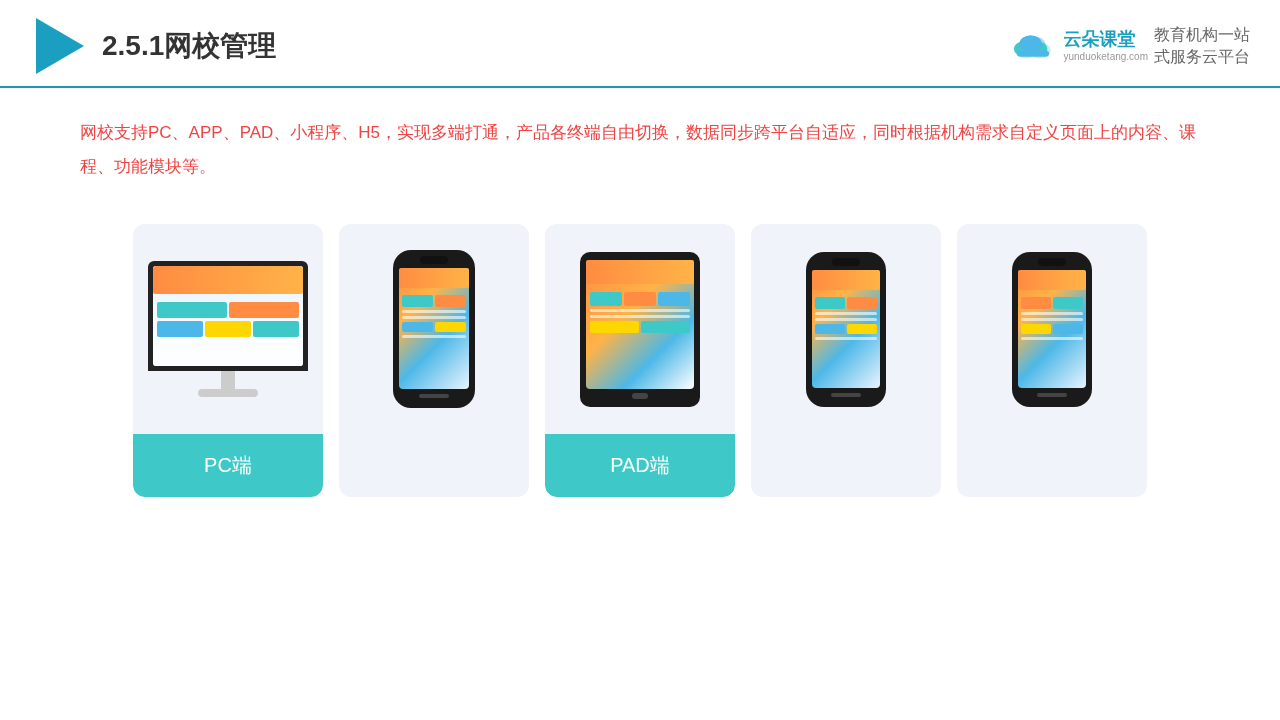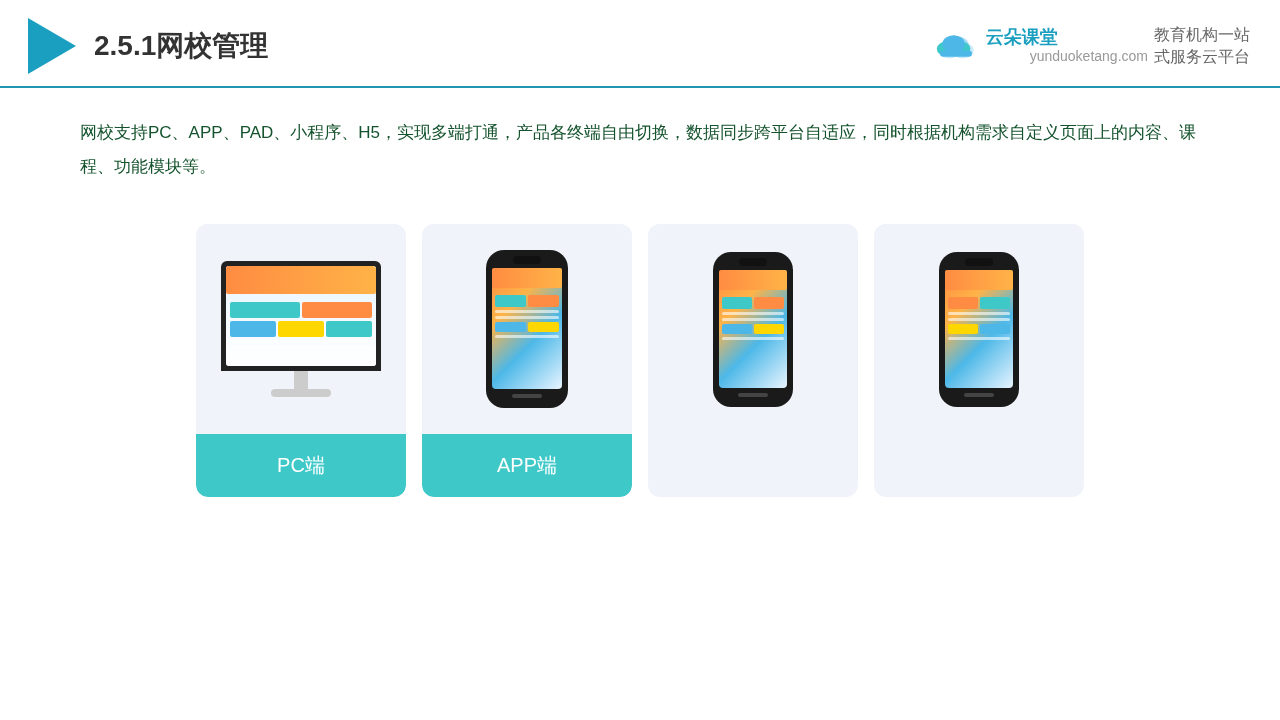--- a/index.html
+++ b/index.html
@@ -9,21 +9,21 @@
       background: #fff;
       font-family: 'Microsoft YaHei', 'PingFang SC', sans-serif;
       overflow: hidden;
     }
 
     
     .header {
       display: flex;
       align-items: center;
       justify-content: space-between;
-      padding: 18px 30px 12px 28px;
+      padding: 18px 30px 12px 36px;
       border-bottom: 2px solid #2196b0;
     }
     .header-left {
       display: flex;
       align-items: center;
       gap: 18px;
     }
     .logo-triangle {
       width: 0;
       height: 0;
@@ -55,51 +55,50 @@
       flex-direction: column;
       align-items: flex-start;
       line-height: 1.2;
     }
     .brand-name {
       font-size: 18px;
       font-weight: 700;
       color: #1a9fc0;
     }
     .brand-url {
-      font-size: 14px;
+      font-size: 10px;
       color: #999;
-      margin-left: 44px;
     }
     .brand-slogan {
       font-size: 16px;
       color: #666;
       text-align: right;
       line-height: 1.4;
     }
 
     
     .description {
       padding: 28px 80px 20px 80px;
       font-size: 17px;
-      color: #14532d;
+      color: #ef4444;
       line-height: 2;
     }
 
     
     .cards-container {
       display: flex;
       gap: 16px;
       padding: 20px 60px;
       justify-content: center;
     }
 
     .card {
       background: #f0f4fa;
       border-radius: 12px;
-      width: 210px;
+      width: 190px;
       overflow: hidden;
       display: flex;
       flex-direction: column;
     }
 
     .card-image {
       height: 210px;
       display: flex;
       align-items: center;
       justify-content: center;
@@ -352,23 +351,48 @@
                 <div class="screen-block blue" style="height:10px;"></div>
                 <div class="screen-block yellow" style="height:10px;"></div>
               </div>
               <div class="screen-line"></div>
             </div>
           </div>
           <div class="phone-home-bar"></div>
         </div>
       </div>
     </div>
-    <div class="card-label">APP端</div>
-  </div>
-
+  </div>
+
+  <div class="card">
+    <div class="card-image">
+      <div class="tablet">
+        <div class="tablet-body">
+          <div class="tablet-screen">
+            <div class="screen-banner" style="height:24px;"></div>
+            <div style="padding:4px;">
+              <div class="screen-row">
+                <div class="screen-block teal" style="height:14px;"></div>
+                <div class="screen-block orange" style="height:14px;"></div>
+                <div class="screen-block blue" style="height:14px;"></div>
+              </div>
+              <div class="screen-line"></div>
+              <div class="screen-line"></div>
+              <div class="screen-row">
+                <div class="screen-block yellow" style="height:12px;"></div>
+                <div class="screen-block teal" style="height:12px;"></div>
+              </div>
+            </div>
+          </div>
+          <div class="tablet-home"></div>
+        </div>
+      </div>
+    </div>
+    <div class="card-label">PAD端</div>
+  </div>
 
   <div class="card">
     <div class="card-image">
       <div class="phone">
         <div class="phone-body">
           <div class="phone-notch"></div>
           <div class="phone-screen">
             <div class="screen-banner" style="height:20px;"></div>
             <div style="padding:3px;">
               <div class="screen-row">

